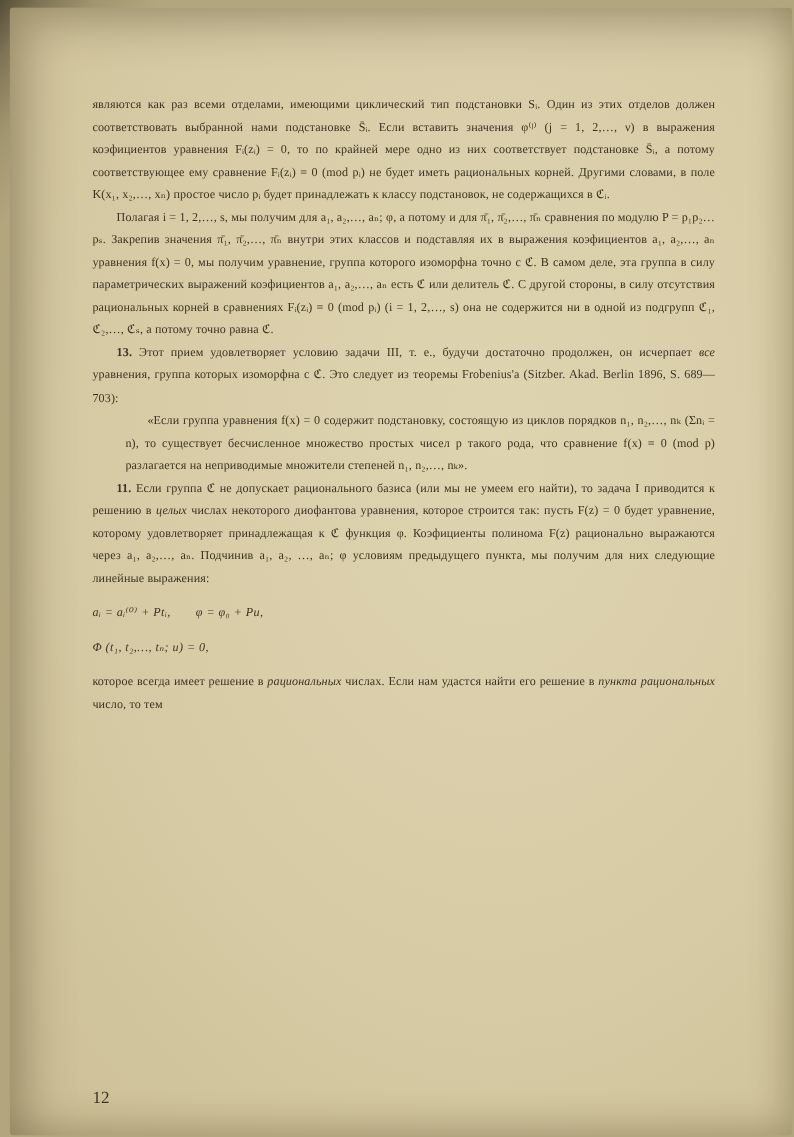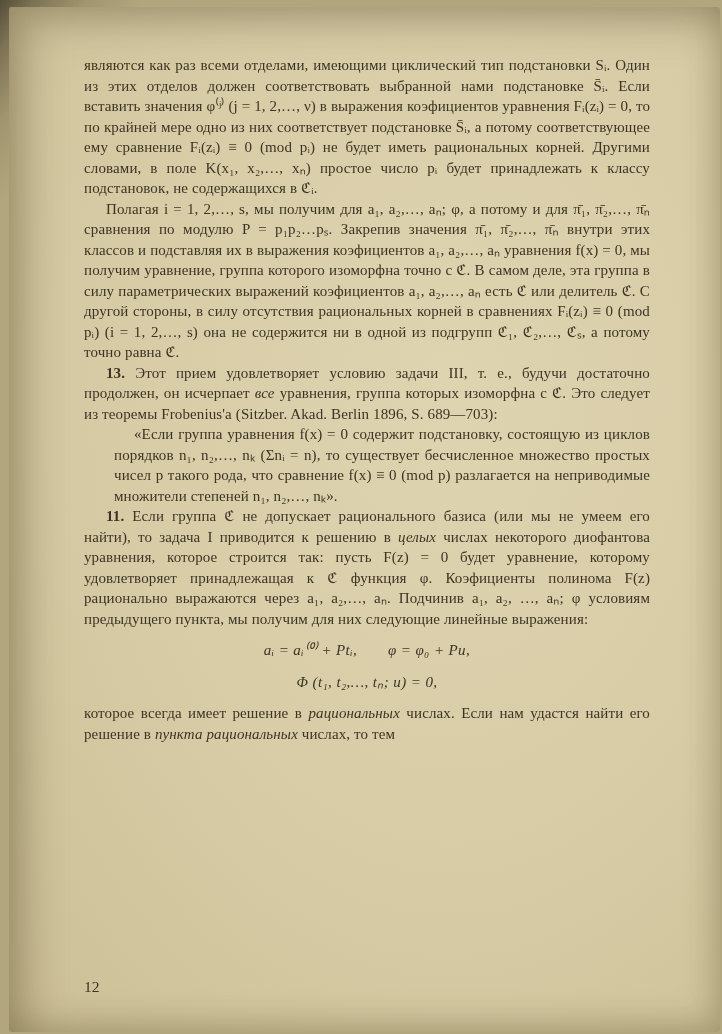--- a/index.html
+++ b/index.html
@@ -13,35 +13,35 @@
     background:linear-gradient(125deg,#554d38 0%,#7d7355 2.5%,#a1956f 6%,#b2a67e 10%);
   }
   .page{
     position:absolute;left:9px;top:7px;right:2px;bottom:2px;
     border-radius:3px;
     background:radial-gradient(ellipse at 62% 38%,#ded4b0 0%,#d7cca6 52%,#ccbf96 100%);
     box-shadow:inset 16px 14px 42px rgba(84,72,42,.38),
                inset -8px -10px 30px rgba(105,92,56,.26);
   }
   .text-col{
-    position:absolute;left:75px;top:48px;width:566px;
-    color:#3c3424;font-size:15px;line-height:20.5px;
-    text-align:justify;letter-spacing:.12px;font-family:Liberation Serif, serif;
+    position:absolute;left:75px;top:78px;width:566px;
+    color:#3c3424;font-size:11px;line-height:20.5px;
+    text-align:justify;letter-spacing:.12px;
   }
   p{margin:0;}
   .ind{text-indent:22px;}
   .quote{margin-left:30px;text-indent:20px;}
   .formula{
-    text-align:center;text-indent:0;margin:11px 0;
+    text-align:left;text-indent:0;margin:11px 0;
     font-style:italic;letter-spacing:.4px;
   }
   .it{font-style:italic;}
   b.num{font-weight:bold;}
   .page-number{
-    position:absolute;left:75px;bottom:36px;
+    position:absolute;left:75px;bottom:24px;
     font-size:15.5px;color:#3c3424;
   }
 </style>
 </head>
 <body>
 
 <div class="scan">
   <div class="page">
 
     <div class="text-col">
@@ -54,20 +54,20 @@
 
       <p class="quote">«Если группа уравнения f(x) = 0 содержит подстановку, состоящую из циклов порядков n₁, n₂,…, nₖ (Σnᵢ = n), то существует бесчисленное множество простых чисел p такого рода, что сравнение f(x) ≡ 0 (mod p) разлагается на неприводимые множители степеней n₁, n₂,…, nₖ».</p>
 
       <p class="ind"><b class="num">11.</b><span> Если группа ℭ не допускает рационального базиса (или мы не умеем его найти), то задача I приводится к решению в </span><span class="it">целых</span><span> числах некоторого диофантова уравнения, которое строится так: пусть F(z) = 0 будет уравнение, которому удовлетворяет принадлежащая к ℭ функция φ. Коэфициенты полинома F(z) рационально выражаются через a₁, a₂,…, aₙ. Подчинив a₁, a₂, …, aₙ; φ условиям предыдущего пункта, мы получим для них следующие линейные выражения:</span></p>
 
       <div class="formula">aᵢ = aᵢ⁽⁰⁾ + Ptᵢ,  φ = φ₀ + Pu,</div>
 
 
       <div class="formula">Φ (t₁, t₂,…, tₙ; u) = 0,</div>
 
-      <p><span>которое всегда имеет решение в </span><span class="it">рациональных</span><span> числах. Если нам удастся найти его решение в </span><span class="it">пункта рациональных</span><span> числах, то тем</span></p>
+      <p><span>которое всегда имеет решение в </span><span class="it">рациональных</span><span> числах. Если нам удастся найти его решение в </span><span class="it">пункта рациональных</span><span> число, то тем</span></p>
 
     </div>
 
     <div class="page-number">12</div>
 
   </div>
 </div>
 
 </body></html>

